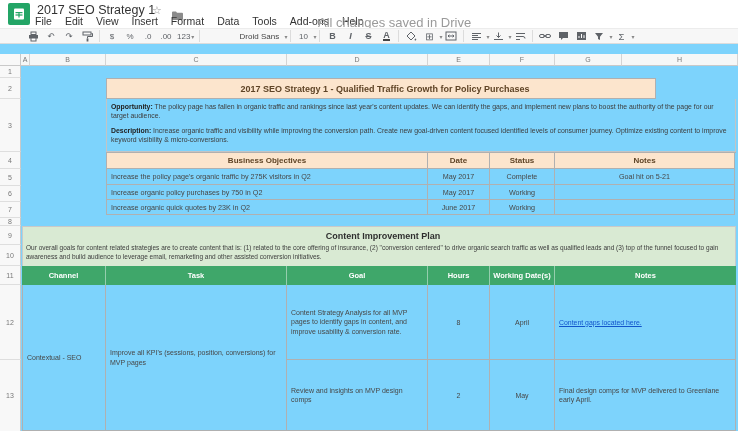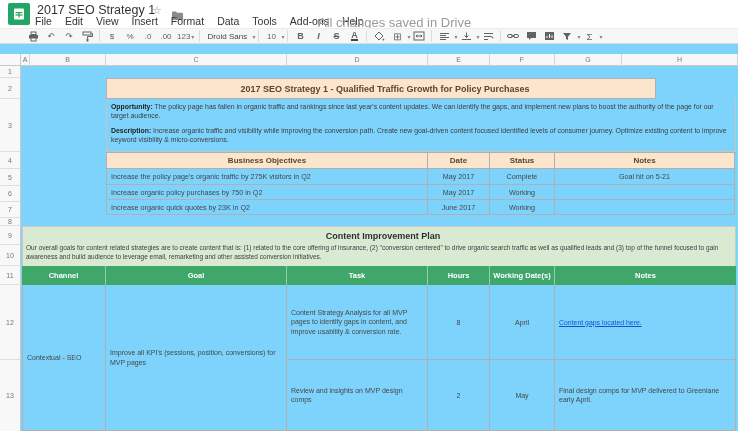--- a/index.html
+++ b/index.html
@@ -16,21 +16,21 @@
   .menubar span{cursor:default;}
   .saved{position:absolute;left:228px;top:15px;font-size:13px;color:#9a9a9a;white-space:nowrap;}
 
   
   .toolbar{position:absolute;left:0;top:28px;width:738px;height:16px;background:#f7f7f7;border-top:1px solid #ececec;border-bottom:1px solid #dcdcdc;box-sizing:border-box;display:flex;align-items:center;padding-left:24px;color:#5f6368;}
   .tb{display:inline-flex;align-items:center;justify-content:center;height:14px;min-width:14px;padding:0 2px;font-size:8.5px;color:#5f6368;}
   .tb b{font-size:9px;color:#5f6368;}
   .tb .red-under{border-bottom:2px solid #444;line-height:8px;font-weight:bold;font-size:9px;}
   .sep{width:1px;height:12px;background:#dcdcdc;margin:0 3px;}
   .dd{font-size:6px;color:#888;margin-left:1px;}
-  .fontbox{font-size:8px;color:#444;min-width:44px;text-align:left;}
+  .fontbox{font-size:8px;color:#444;min-width:44px;text-align:left;margin-left:32px;}
   .num{font-size:8px;}
 
   
   .fbar{position:absolute;left:0;top:44px;width:738px;height:10px;background:#fff;border-bottom:1px solid #e0e0e0;box-sizing:border-box;}
   .fx{position:absolute;left:28px;top:0px;font-size:8px;font-style:italic;color:#8a8a8a;font-family:"Liberation Serif",serif;}
 
   
   .corner{position:absolute;left:0;top:54px;width:21px;height:12px;background:#f8f8f8;border-right:1px solid #c9c9c9;border-bottom:1px solid #c9c9c9;box-sizing:border-box;}
   .colhead{position:absolute;top:54px;height:12px;background:#f6f7f7;border-right:1px solid #d4d4d4;border-bottom:1px solid #c9c9c9;box-sizing:border-box;font-size:7px;color:#777;display:flex;align-items:center;justify-content:center;}
   .rnum{position:absolute;left:0;width:21px;background:#f8f8f8;border-right:1px solid #c9c9c9;border-bottom:1px solid #dedede;box-sizing:border-box;font-size:7px;color:#777;display:flex;align-items:center;justify-content:center;}
@@ -262,22 +262,22 @@
     <div class="c"></div>
   </div>
 
   <div class="cip">
     <div class="cip-title">Content Improvement Plan</div>
     <div class="cip-intro">Our overall goals for content related strategies are to create content that is: (1) related to the core offering of insurance, (2) "conversion centered" to drive organic search traffic as well as qualified leads and (3) top of the funnel focused to gain awareness and build audience to leverage email, remarketing and other assisted conversion initiatives.</div>
   </div>
 
   <div class="ghead">
     <div class="c">Channel</div>
+    <div class="c">Task</div>
     <div class="c">Goal</div>
-    <div class="c">Task</div>
     <div class="c">Hours</div>
     <div class="c">Working Date(s)</div>
     <div class="c">Notes</div>
   </div>
 
   <div class="gbody">
     <div class="c l span2 nob">Contextual - SEO</div>
     <div class="c l span2 nob tasktxt">Improve all KPI's (sessions, position, conversions) for MVP pages</div>
 
     <div class="c l tasktxt">Content Strategy Analysis for all MVP pages to identify gaps in content, and improve usability &amp; conversion rate.</div>

